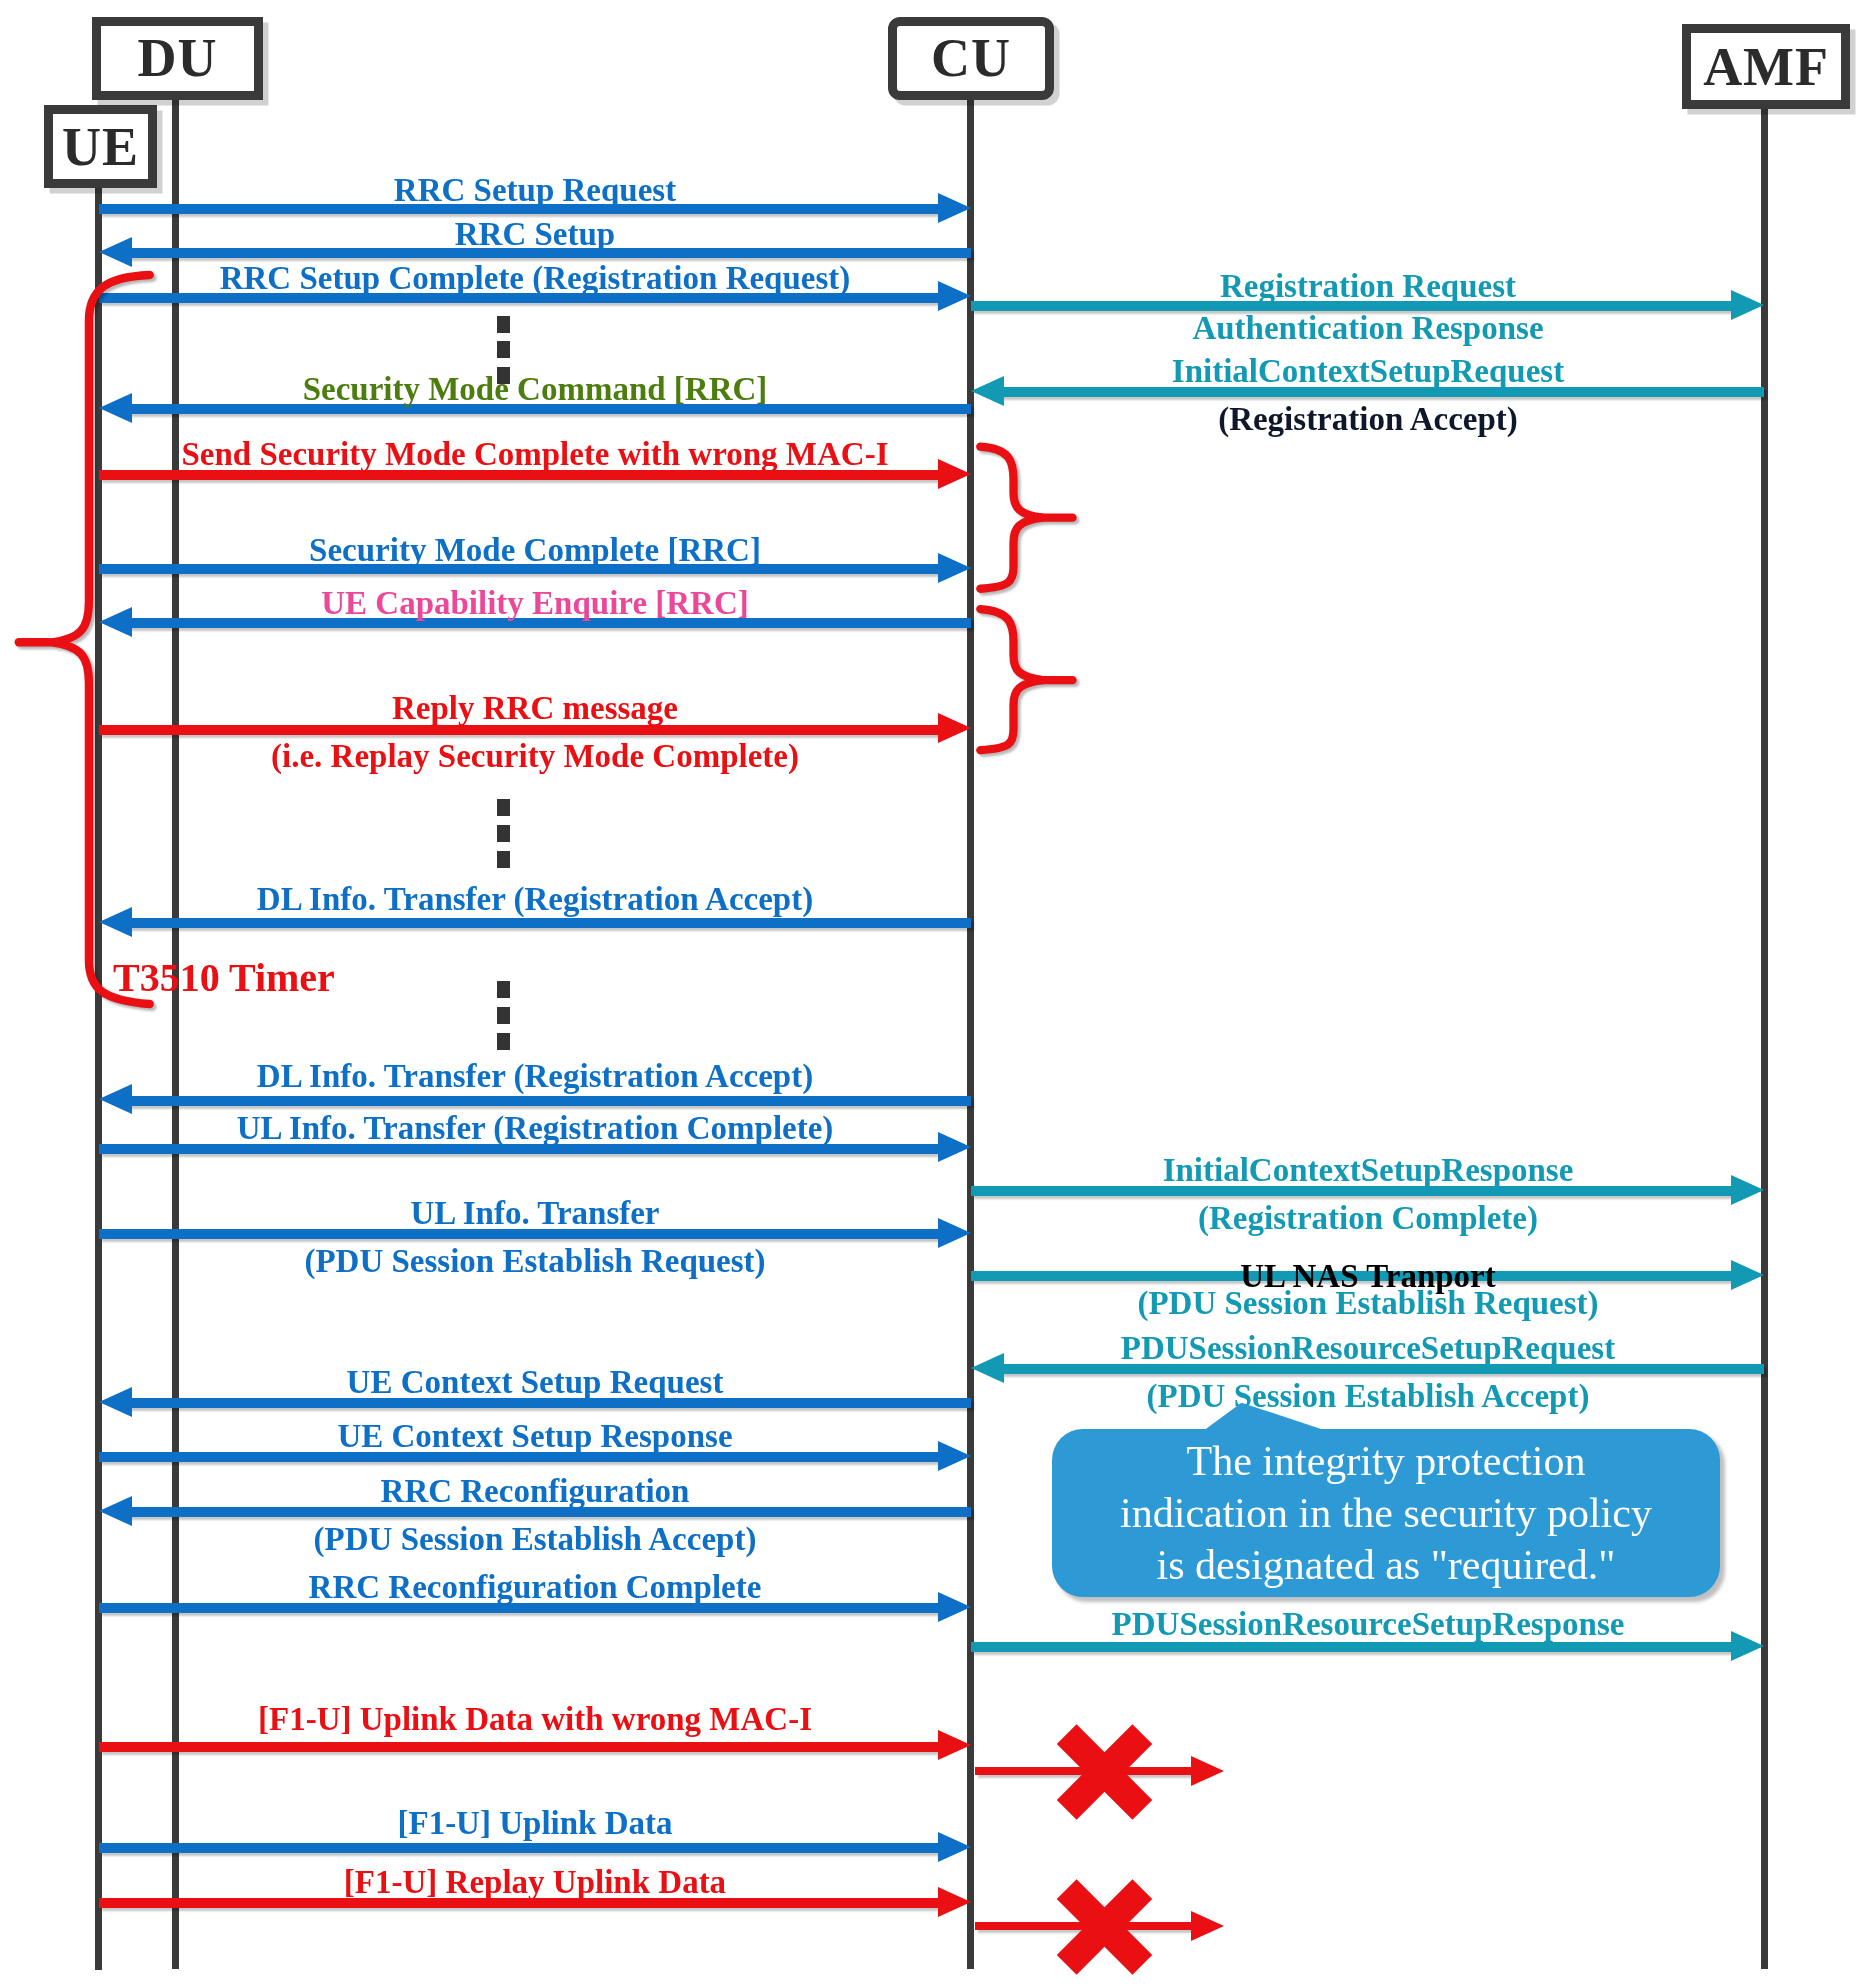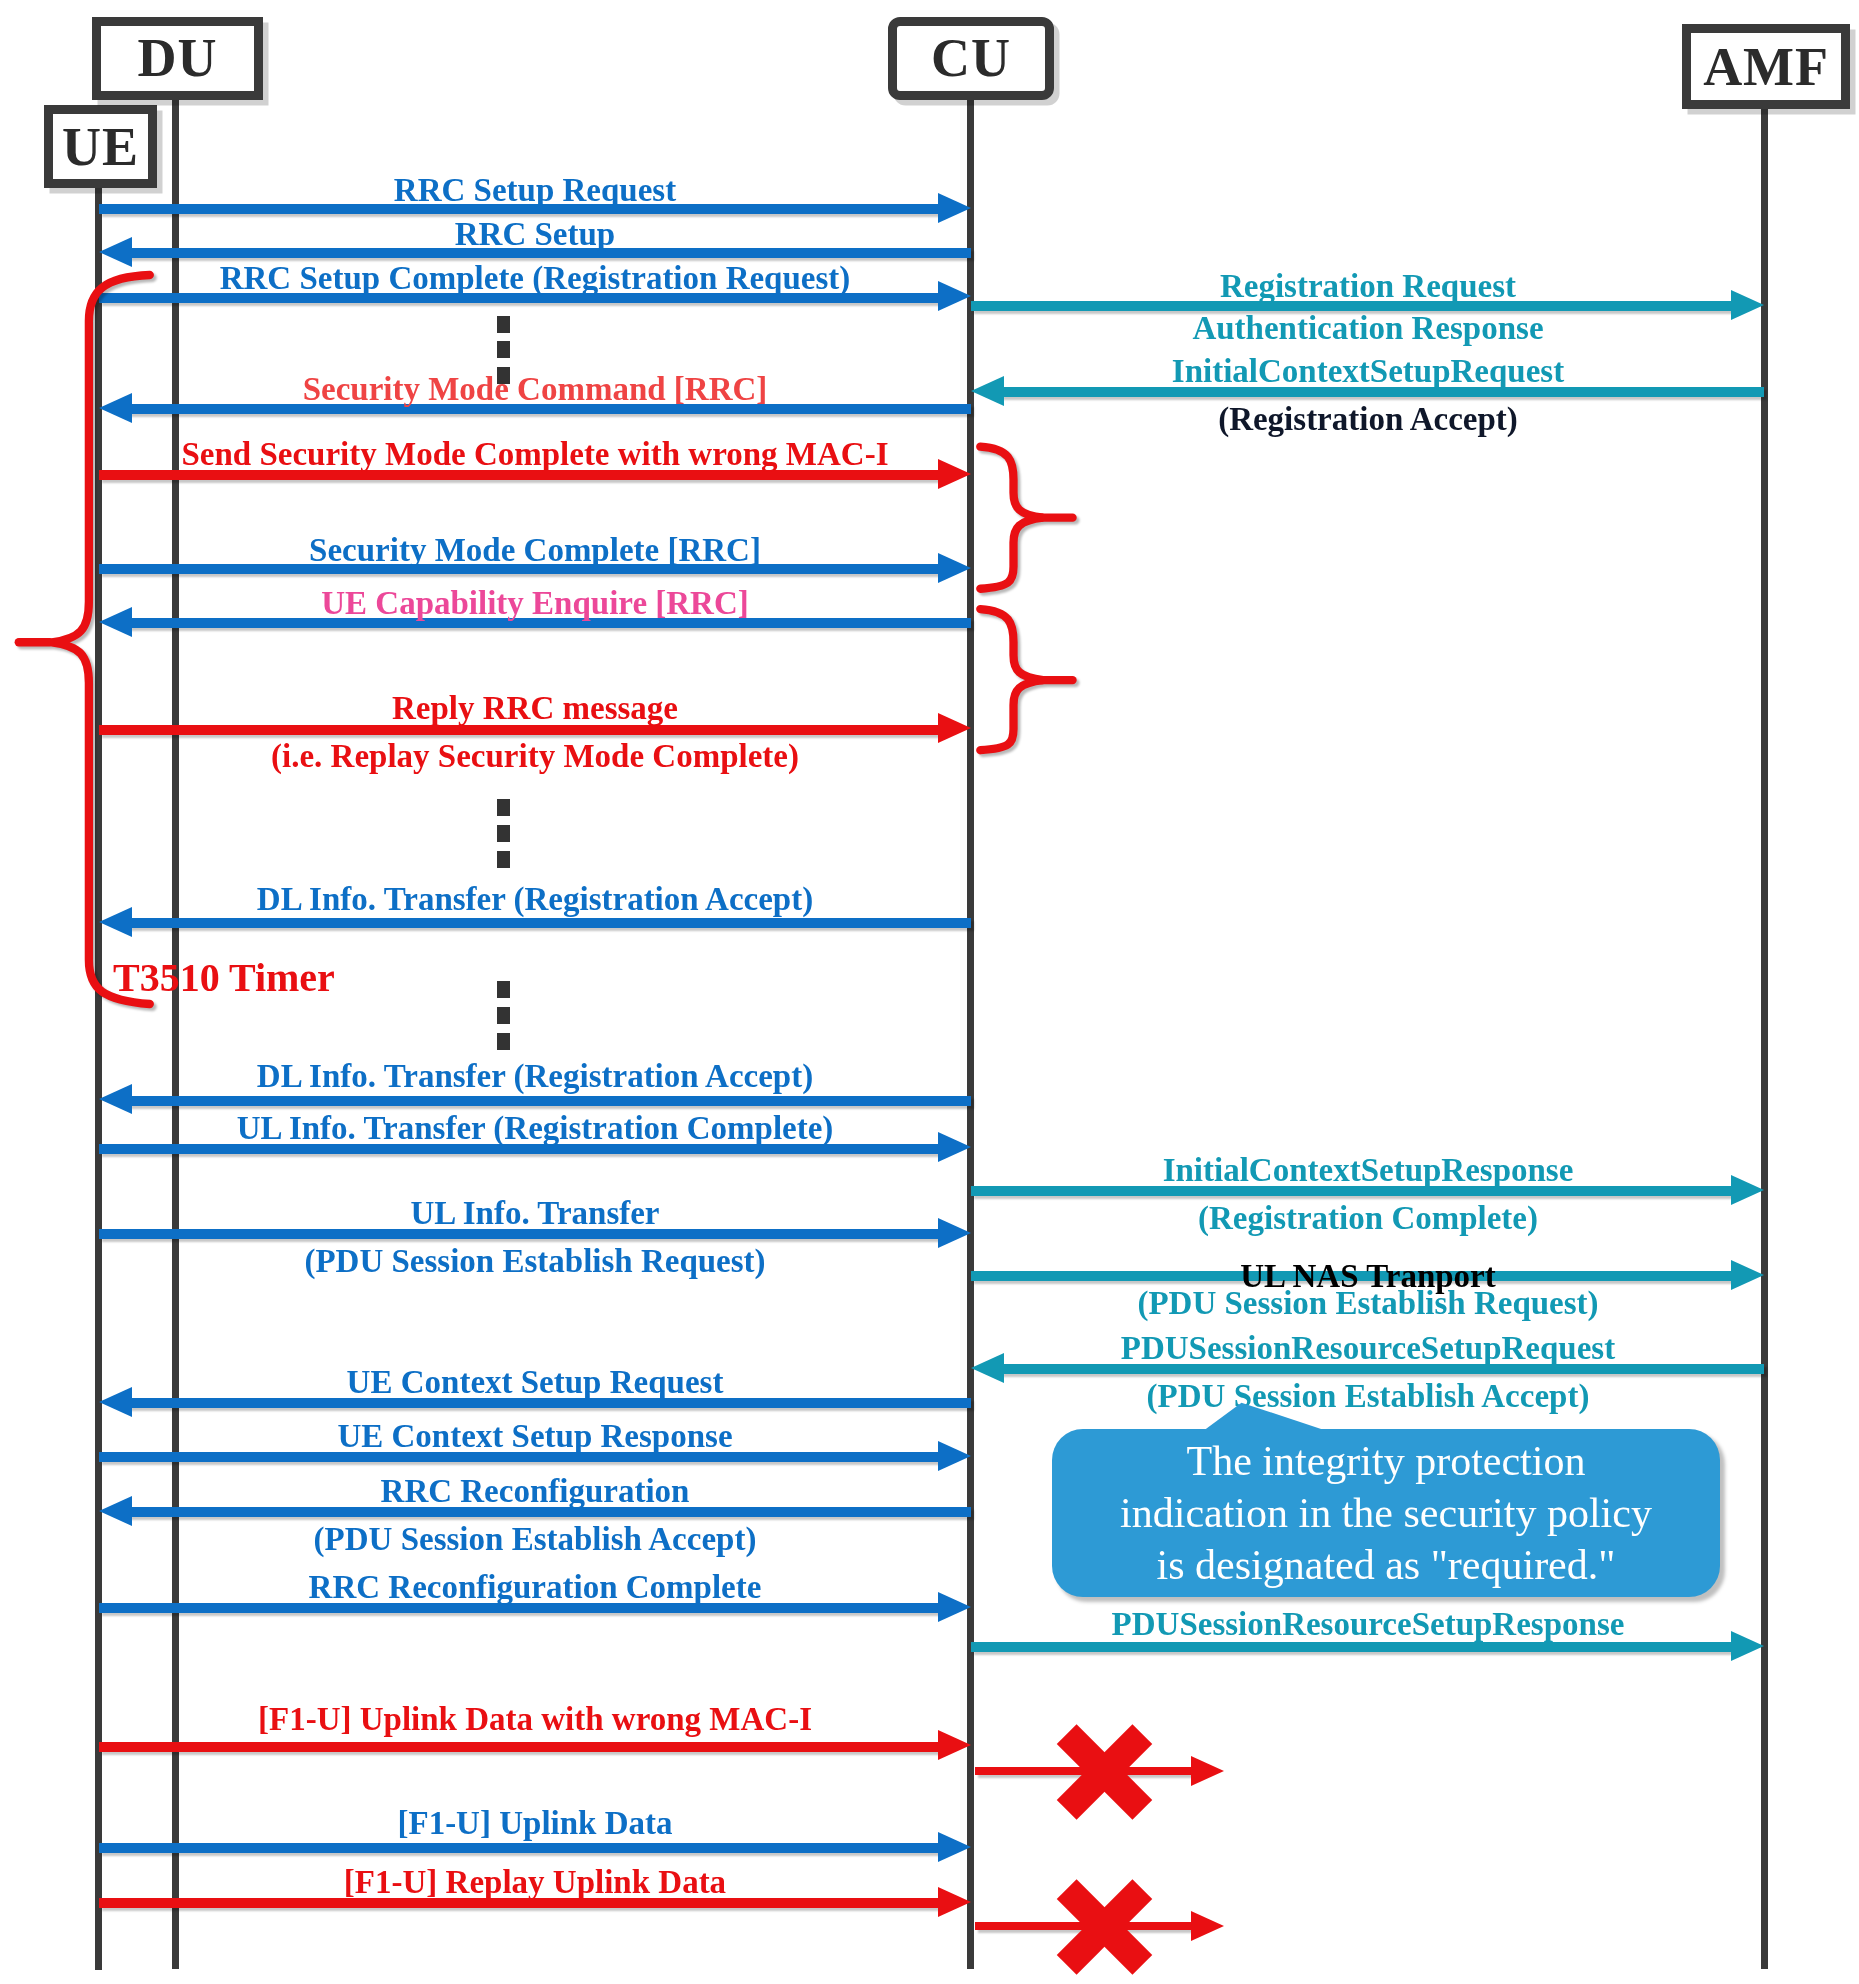--- a/index.html
+++ b/index.html
@@ -72,21 +72,21 @@
       <div class="bar" style="left: 99px; width: 843px; top: 293px; background: rgb(13, 111, 198);"></div>
       <div class="head" style="left: 938px; top: 281px; border-top: 15.7px solid transparent; border-bottom: 15.7px solid transparent; border-left: 33px solid rgb(13, 111, 198);"></div>
       <div class="msg-label" style="left: 971px; width: 794px; top: 268px; color: rgb(18, 153, 180);">Registration Request</div>
       <div class="bar" style="left: 971px; width: 764px; top: 301px; background: rgb(18, 153, 180);"></div>
       <div class="head" style="left: 1731px; top: 290px; border-top: 15.7px solid transparent; border-bottom: 15.7px solid transparent; border-left: 33px solid rgb(18, 153, 180);"></div>
       <div class="msg-label" style="left: 971px; width: 794px; top: 310px; color: rgb(18, 153, 180);">Authentication Response</div>
       <div class="msg-label" style="left: 971px; width: 794px; top: 353px; color: rgb(18, 153, 180);">InitialContextSetupRequest</div>
       <div class="bar" style="left: 1000px; width: 764px; top: 387px; background: rgb(18, 153, 180);"></div>
       <div class="head" style="left: 971px; top: 376px; border-top: 15.7px solid transparent; border-bottom: 15.7px solid transparent; border-right: 33px solid rgb(18, 153, 180);"></div>
       <div class="msg-label" style="left: 971px; width: 794px; top: 401px; color: #0f172a;">(Registration Accept)</div>
-      <div class="msg-label" style="left: 99px; width: 872px; top: 371px; color: #ef4444;">Security Mode Command [RRC]</div>
+      <div class="msg-label" style="left: 99px; width: 872px; top: 371px; color: #4d7c0f;">Security Mode Command [RRC]</div>
       <div class="bar" style="left: 128px; width: 843px; top: 404px; background: rgb(13, 111, 198);"></div>
       <div class="head" style="left: 99px; top: 393px; border-top: 15.7px solid transparent; border-bottom: 15.7px solid transparent; border-right: 33px solid rgb(13, 111, 198);"></div>
       <div class="msg-label" style="left: 99px; width: 872px; top: 436px; color: rgb(233, 15, 18);">Send Security Mode Complete with wrong MAC-I</div>
       <div class="bar" style="left: 99px; width: 843px; top: 470px; background: rgb(233, 15, 18);"></div>
       <div class="head" style="left: 938px; top: 459px; border-top: 15.7px solid transparent; border-bottom: 15.7px solid transparent; border-left: 33px solid rgb(233, 15, 18);"></div>
       <div class="msg-label" style="left: 99px; width: 872px; top: 532px; color: rgb(13, 111, 198);">Security Mode Complete [RRC]</div>
       <div class="bar" style="left: 99px; width: 843px; top: 564px; background: rgb(13, 111, 198);"></div>
       <div class="head" style="left: 938px; top: 553px; border-top: 15.7px solid transparent; border-bottom: 15.7px solid transparent; border-left: 33px solid rgb(13, 111, 198);"></div>
       <div class="msg-label" style="left: 99px; width: 872px; top: 585px; color: #ec4899;">UE Capability Enquire [RRC]</div>
       <div class="bar" style="left: 128px; width: 843px; top: 618px; background: rgb(13, 111, 198);"></div>

